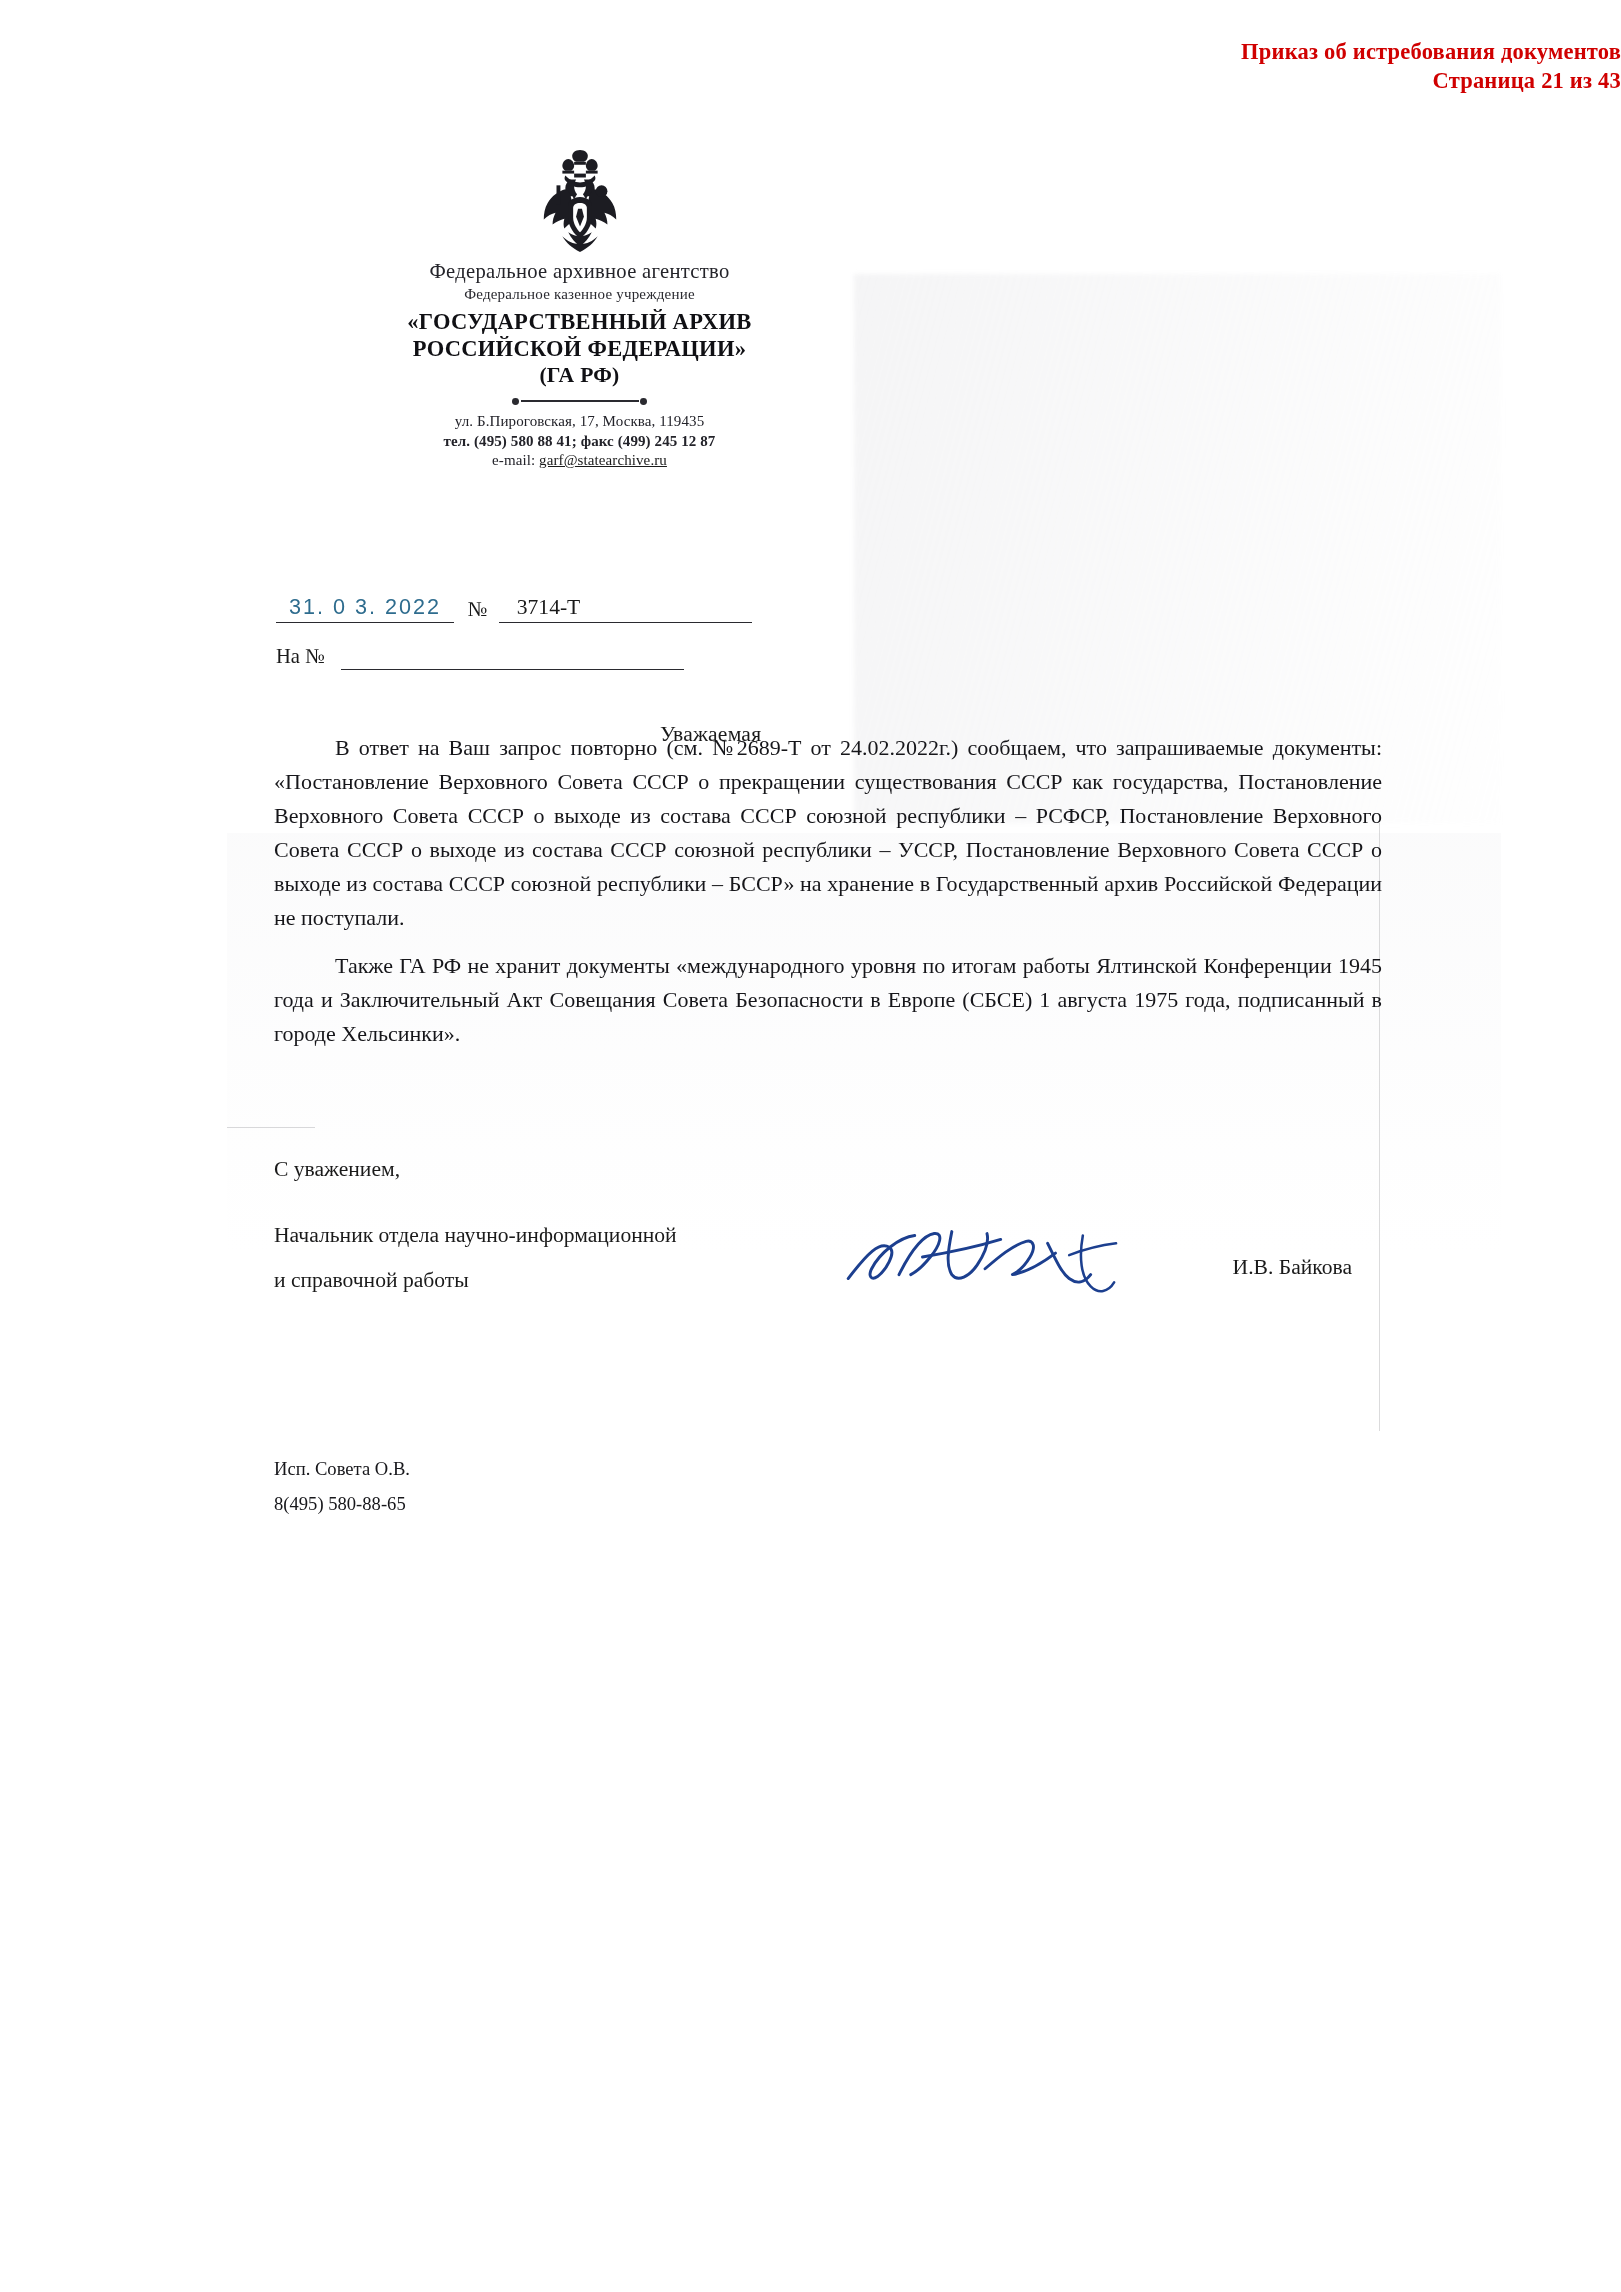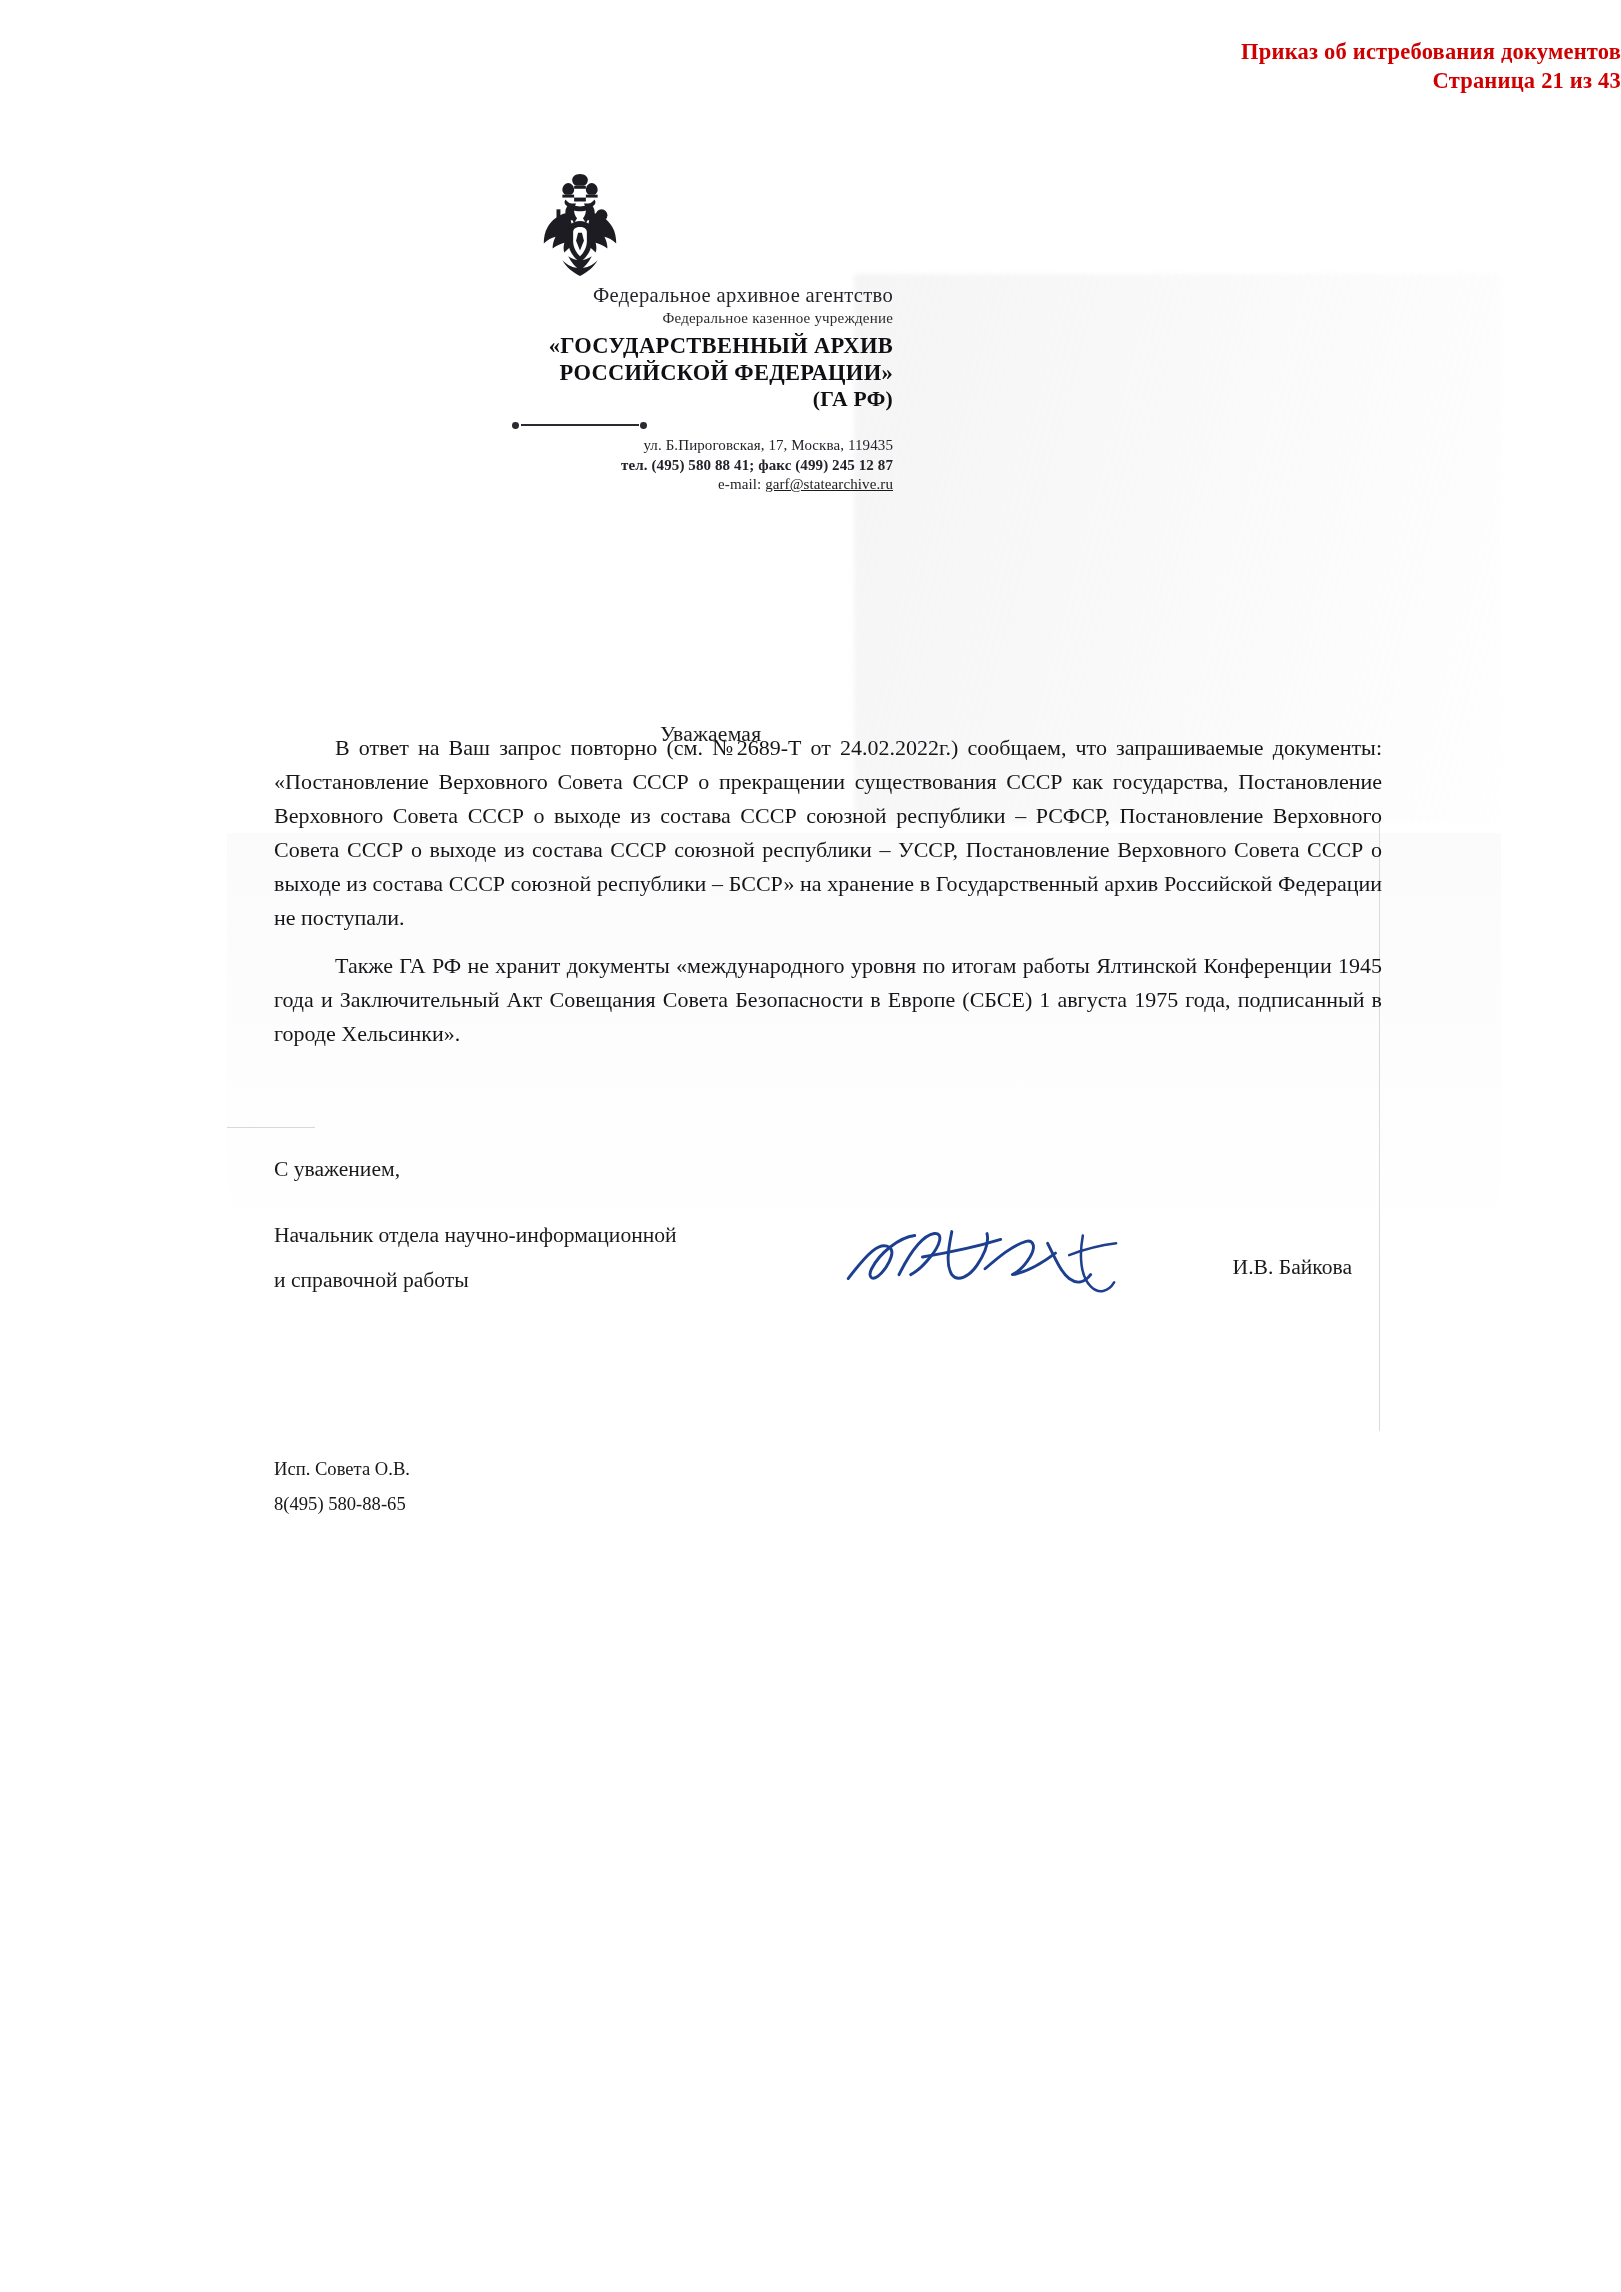--- a/index.html
+++ b/index.html
@@ -78,23 +78,23 @@
     width: 88px;
     height: 1px;
     background: rgba(200,200,202,0.7);
     pointer-events: none;
   }
 
   
   .letterhead {
     position: absolute;
     left: 39px;
-    top: 27px;
+    top: 3px;
     width: 627px;
-    text-align: right;
+    text-align: center;
   }
   .emblem {
     width: 94px;
     height: 102px;
     margin: 0 auto 7.8px auto;
   }
   .lh-line1 {
     font-family: "Liberation Serif", serif;
     font-size: 20.6px;
     letter-spacing: 0.3px;
@@ -341,20 +341,31 @@
     <div class="lh-addr">
       <div>ул. Б.Пироговская, 17, Москва, 119435</div>
       <div class="bolded">тел. (495) 580 88 41; факс (499) 245 12 87</div>
       <div class="lh-mail">
         <span>e-mail:</span>
         <span class="link">garf@statearchive.ru</span>
       </div>
     </div>
   </div>
 
+  <div class="refblock">
+    <div class="ref-row">
+      <div class="date-stamp">31. 0 3. 2022</div>
+      <div class="ref-no-label">№</div>
+      <div class="ref-no-value">3714-Т</div>
+    </div>
+    <div class="ref-row2">
+      <div class="ref-na">На №</div>
+      <div class="ref-na-line"></div>
+    </div>
+  </div>
 
   <div class="salutation">Уважаемая</div>
 
   <div class="body-text">
     <p>В ответ на Ваш запрос повторно (см. №2689-Т от 24.02.2022г.) сообщаем, что запрашиваемые документы: «Постановление Верховного Совета СССР о прекращении существования СССР как государства, Постановление Верховного Совета СССР о выходе из состава СССР союзной республики – РСФСР, Постановление Верховного Совета СССР о выходе из состава СССР союзной республики – УССР, Постановление Верховного Совета СССР о выходе из состава СССР союзной республики – БССР» на хранение в Государственный архив Российской Федерации не поступали.</p>
     <p>Также ГА РФ не хранит документы «международного уровня по итогам работы Ялтинской Конференции 1945 года и Заключительный Акт Совещания Совета Безопасности в Европе (СБСЕ) 1 августа 1975 года, подписанный в городе Хельсинки».</p>
   </div>
 
   <div class="sign-block">
     <div class="sign-regards">С уважением,</div>

